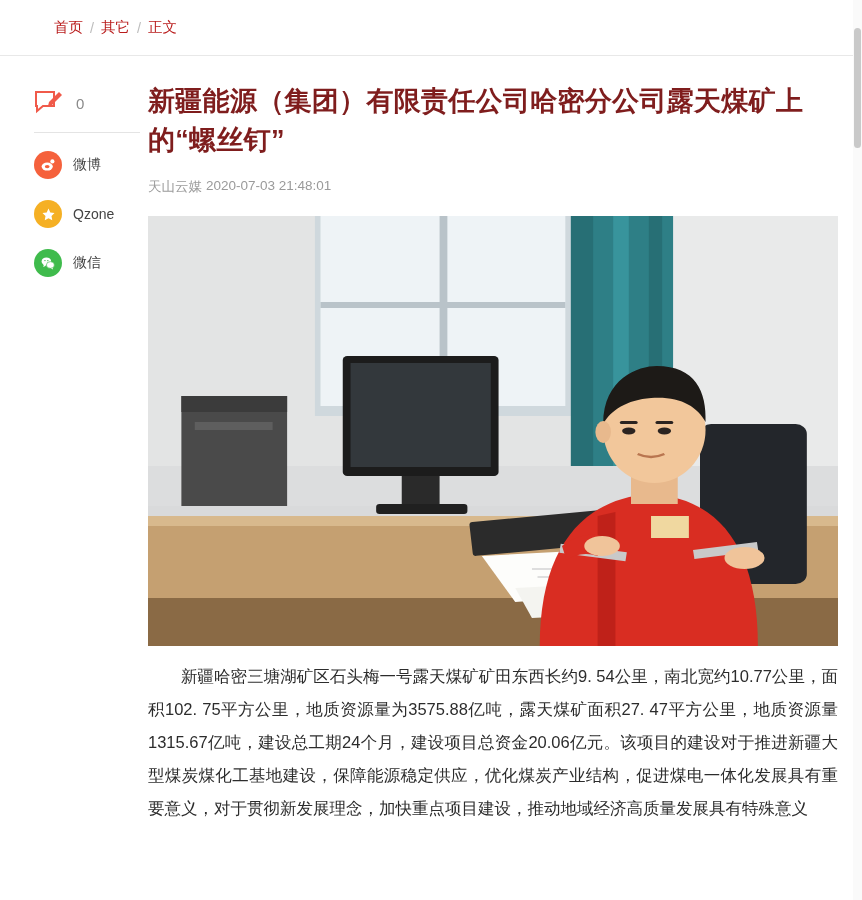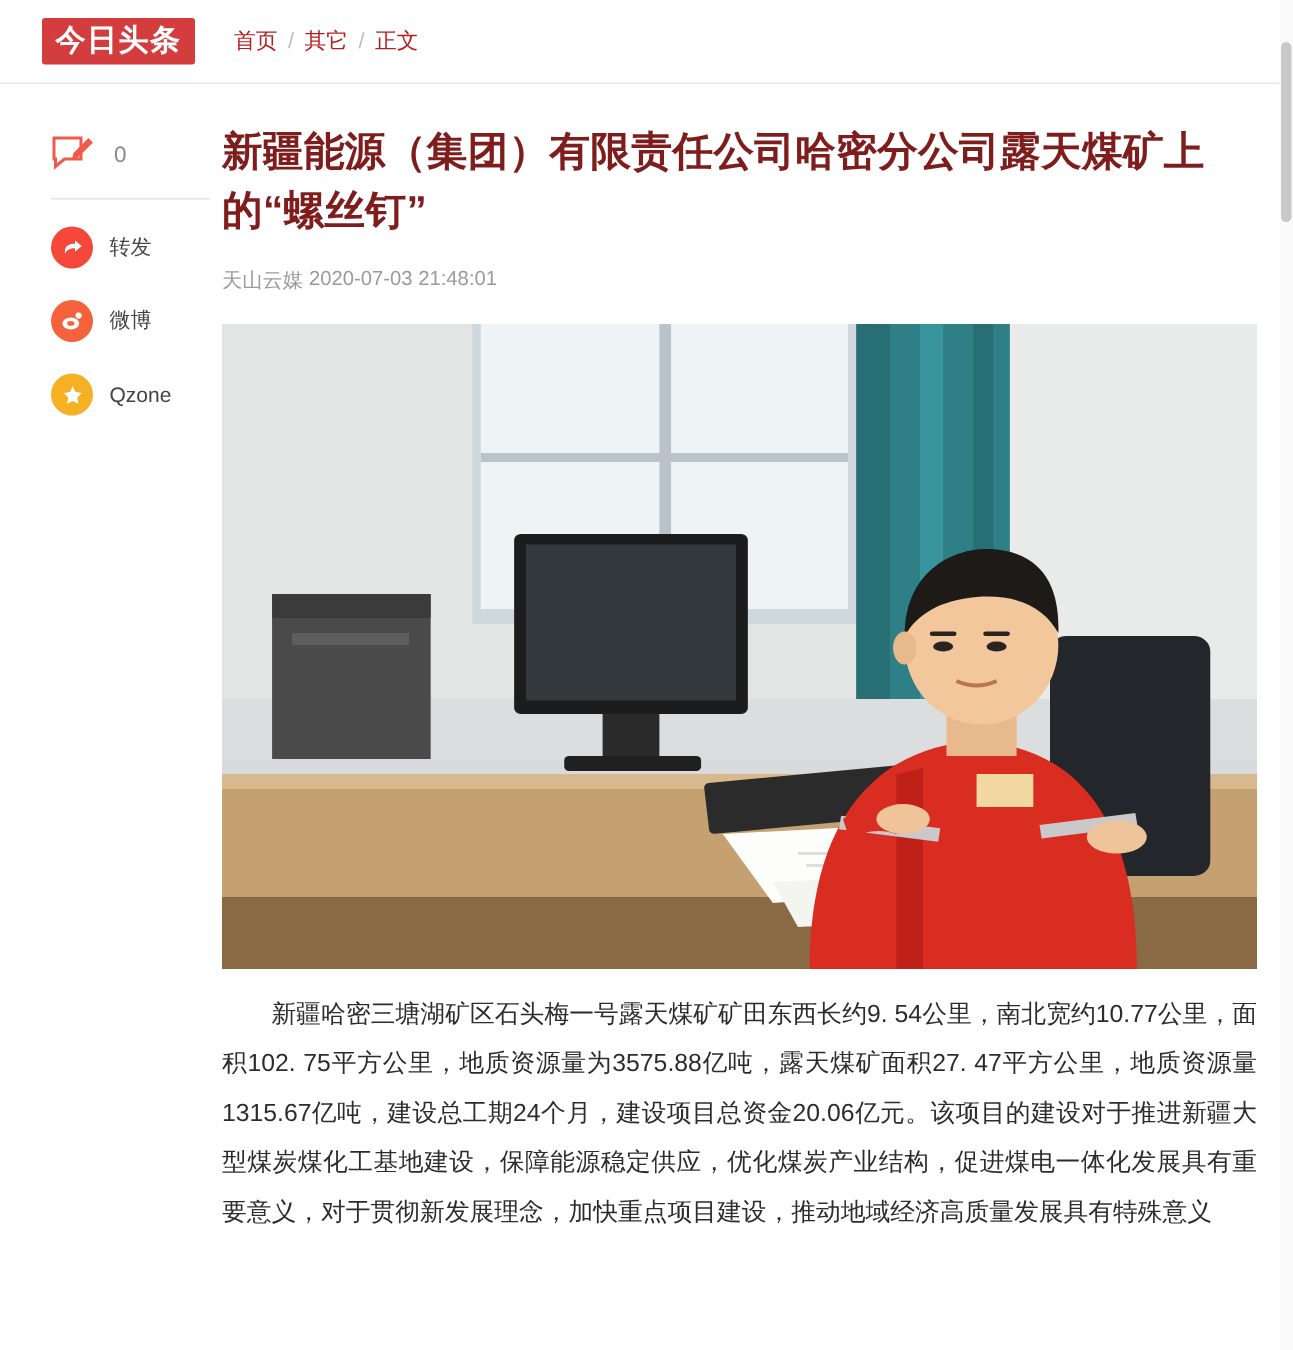--- a/index.html
+++ b/index.html
@@ -164,21 +164,20 @@
     width: 7px;
     height: 120px;
     background: #c9c9c9;
     border-radius: 4px;
   }
 </style>
 </head>
 <body>
 
 <div class="header">
-  <div class="logo">今日头条</div>
   <nav class="breadcrumb">
     <a class="crumb" href="#">首页</a>
     <span class="sep">/</span>
     <a class="crumb" href="#">其它</a>
     <span class="sep">/</span>
     <span class="crumb">正文</span>
   </nav>
 </div>
 
 <div class="page">
@@ -190,28 +189,20 @@
         <svg viewBox="0 0 30 26" width="30" height="26" aria-hidden="true">
           <path d="M2 2 H20 V16 H9 L3 21 V16 H2 Z" fill="none" stroke="#f05a4a" stroke-width="2"></path>
           <path d="M15 12 L25 2 L28 5 L18 15 L14 16 Z" fill="#f05a4a"></path>
         </svg>
       </span>
       <span class="comment-count">0</span>
     </div>
 
     <div class="divider"></div>
 
-    <div class="share-item">
-      <span class="share-badge b-forward">
-        <svg viewBox="0 0 20 20" width="15" height="15" aria-hidden="true">
-          <path d="M3 13 C3 7 8 6 12 6 V3 L18 8 L12 13 V10 C8 10 5 11 3 15 Z" fill="#fff"></path>
-        </svg>
-      </span>
-      <span class="share-label">转发</span>
-    </div>
 
     <div class="share-item">
       <span class="share-badge b-weibo">
         <svg viewBox="0 0 20 20" width="16" height="16" aria-hidden="true">
           <ellipse cx="9" cy="12" rx="7" ry="5" fill="#fff"></ellipse>
           <ellipse cx="9" cy="12" rx="3" ry="2" fill="#f5613c"></ellipse>
           <circle cx="15.5" cy="5.5" r="2.6" fill="#fff"></circle>
         </svg>
       </span>
       <span class="share-label">微博</span>
@@ -219,20 +210,33 @@
 
     <div class="share-item">
       <span class="share-badge b-qzone">
         <svg viewBox="0 0 20 20" width="15" height="15" aria-hidden="true">
           <path d="M10 2 L12.4 7.2 L18 8 L14 12 L15 17.6 L10 15 L5 17.6 L6 12 L2 8 L7.6 7.2 Z" fill="#fff"></path>
         </svg>
       </span>
       <span class="share-label">Qzone</span>
     </div>
 
+    <div class="share-item">
+      <span class="share-badge b-wechat">
+        <svg viewBox="0 0 20 20" width="16" height="16" aria-hidden="true">
+          <ellipse cx="8" cy="8" rx="6" ry="5" fill="#fff"></ellipse>
+          <path d="M5 12 L4 15 L7.5 13.3 Z" fill="#fff"></path>
+          <ellipse cx="13" cy="12.5" rx="5" ry="4.2" fill="#fff" stroke="#3fbb4c" stroke-width="0.8"></ellipse>
+          <path d="M15.5 15.8 L16.4 18 L13.8 16.8 Z" fill="#fff"></path>
+          <circle cx="6.2" cy="7" r="0.9" fill="#3fbb4c"></circle>
+          <circle cx="9.8" cy="7" r="0.9" fill="#3fbb4c"></circle>
+        </svg>
+      </span>
+      <span class="share-label">微信</span>
+    </div>
 
   </aside>
 
   <main class="content">
 
     <h1 class="title">新疆能源（集团）有限责任公司哈密分公司露天煤矿上的“螺丝钉”</h1>
 
     <div class="meta">
       <span>天山云媒</span>
       <span>2020-07-03 21:48:01</span>

